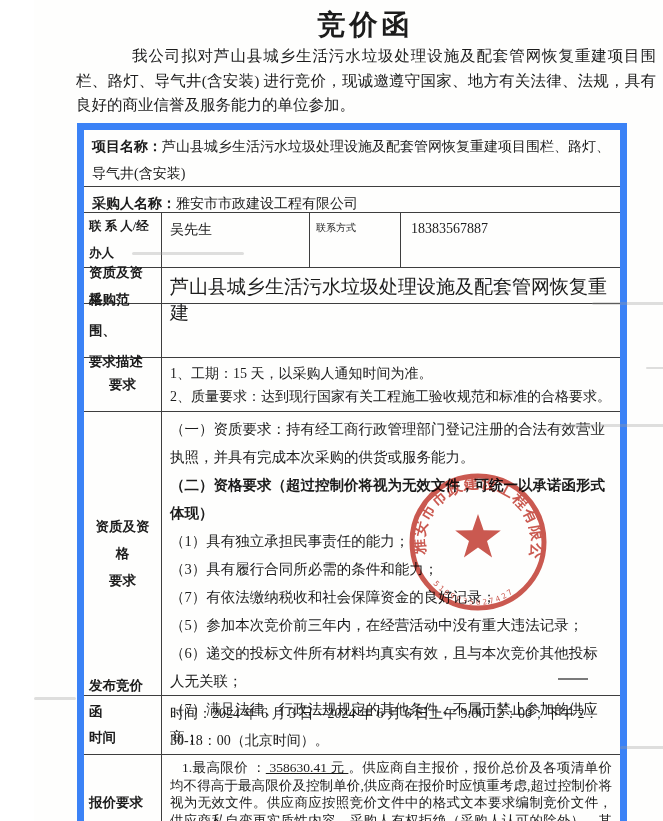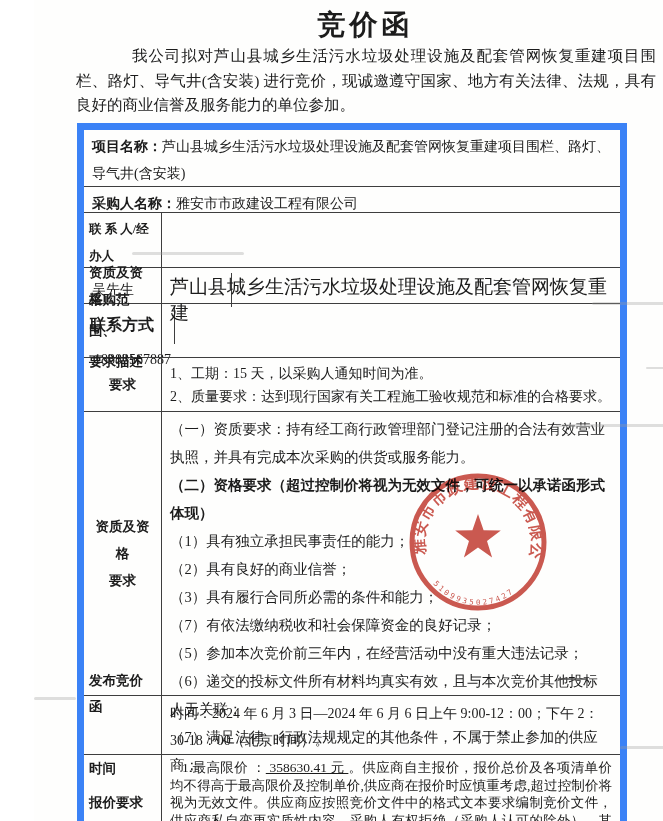--- a/index.html
+++ b/index.html
@@ -6,33 +6,33 @@
   .page{position:relative;width:663px;height:821px;background:#fefefd;overflow:hidden;
         font-family:"Liberation Serif","DejaVu Serif",serif;color:#1c1c1c;margin-left:34px;}
   .title{position:absolute;top:6px;left:0;right:0;text-align:center;
          font-size:28px;font-weight:bold;letter-spacing:4px;}
   .intro{position:absolute;top:44px;left:42px;width:580px;font-size:15.5px;
          line-height:24.5px;text-align:justify;text-indent:56px;margin:0;}
   .btable{position:absolute;left:43px;top:123px;width:536px;border:7px solid #3b82f6;
           display:flex;flex-direction:column;background:transparent;}
   .row{display:flex;box-sizing:border-box;border-bottom:1px solid #3e3e3e;}
   .row:last-child{border-bottom:none;}
-  .r1{height:57px;} .r2{height:26px;} .r3{height:55px;flex-direction:column;} .r4{height:36px;}
+  .r1{height:57px;} .r2{height:26px;} .r3{height:55px;} .r4{height:36px;}
   .r5{height:54px;} .r6{height:54px;} .r7{height:284px;} .r8{height:59px;} .r9{height:69px;}
   .cell{box-sizing:border-box;}
   .full{flex:1;padding:3px 8px;font-size:14px;line-height:27px;}
   .lbl-inline{font-weight:bold;}
   .clabel{width:78px;border-right:1px solid #3e3e3e;font-weight:bold;font-size:13.5px;
           padding:3px 5px;display:flex;flex-direction:column;justify-content:center;
           line-height:27px;}
-  .clabel.top{justify-content:center;gap:36px;}
+  .clabel.top{justify-content:flex-end;}
   .clabel.spread{line-height:31px;}
   .ccontent{flex:1;padding:4px 8px;font-size:14px;}
   .c-name{width:148px;border-right:1px solid #3e3e3e;padding:8px 8px;font-size:14px;}
-  .c-mlabel{width:91px;border-right:1px solid #3e3e3e;padding:8px 6px;font-weight:bold;font-size:16px;}
+  .c-mlabel{width:91px;border-right:1px solid #3e3e3e;padding:8px 6px;font-weight:normal;font-size:10px;}
   .c-mvalue{flex:1;padding:8px 10px;font-size:14px;font-family:"Liberation Serif","DejaVu Serif",serif;}
   .center2{text-align:center;}
   .qwrap{padding-top:3px;}
   .qline{margin:0;font-size:14.5px;line-height:28px;}
   .qwrap .qline:nth-child(2){font-weight:bold;}
   .dur p{margin:0;font-size:14px;line-height:23px;}
   .brief-val{padding-top:6px;font-size:19px;}
   .scope-val{padding-top:6px;}
   .pub-val{font-size:14px;line-height:27px;padding-top:4px;}
   .quote-p{margin:0;font-size:13.5px;line-height:17.5px;text-indent:12px;text-align:justify;}
@@ -101,21 +101,20 @@
 
     <div class="row r7">
       <div class="cell clabel center2">
         <span>资质及资格</span>
         <span>要求</span>
       </div>
       <div class="cell ccontent qwrap">
         <p class="qline">（一）资质要求：持有经工商行政管理部门登记注册的合法有效营业执照，并具有完成本次采购的供货或服务能力。</p>
         <p class="qline">（二）资格要求（超过控制价将视为无效文件，可统一以承诺函形式体现）</p>
         <p class="qline">（1）具有独立承担民事责任的能力；</p>
-        <p class="qline">（2）具有良好的商业信誉；</p>
         <p class="qline">（3）具有履行合同所必需的条件和能力；</p>
         <p class="qline">（7）有依法缴纳税收和社会保障资金的良好记录；</p>
         <p class="qline">（5）参加本次竞价前三年内，在经营活动中没有重大违法记录；</p>
         <p class="qline">（6）递交的投标文件所有材料均真实有效，且与本次竞价其他投标人无关联；</p>
         <p class="qline">（7）满足法律、行政法规规定的其他条件，不属于禁止参加的供应商；</p>
       </div>
     </div>
 
     <div class="row r8">
       <div class="cell clabel top" style="line-height:26px;">

